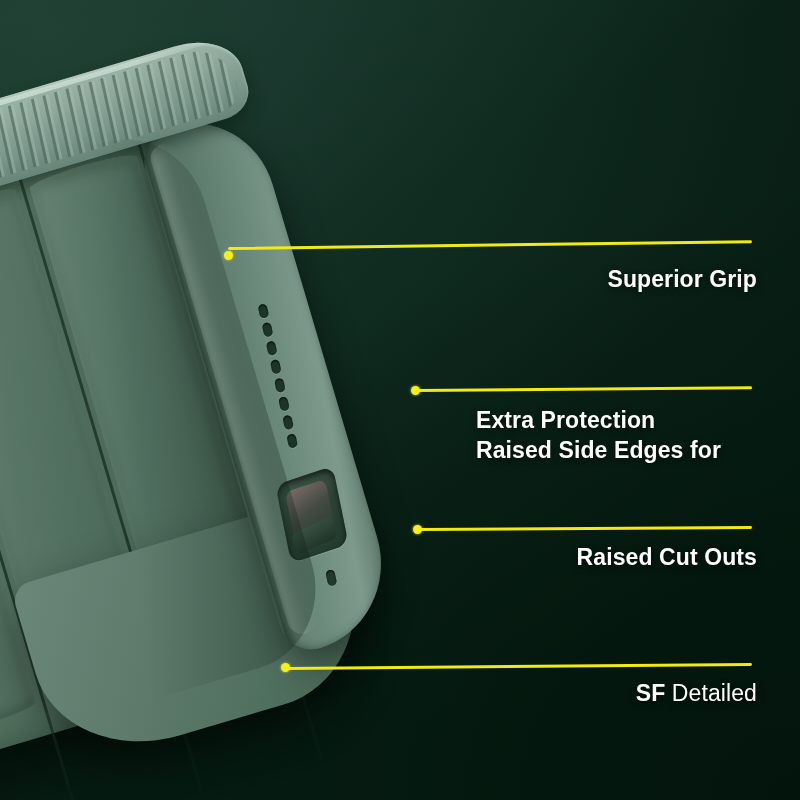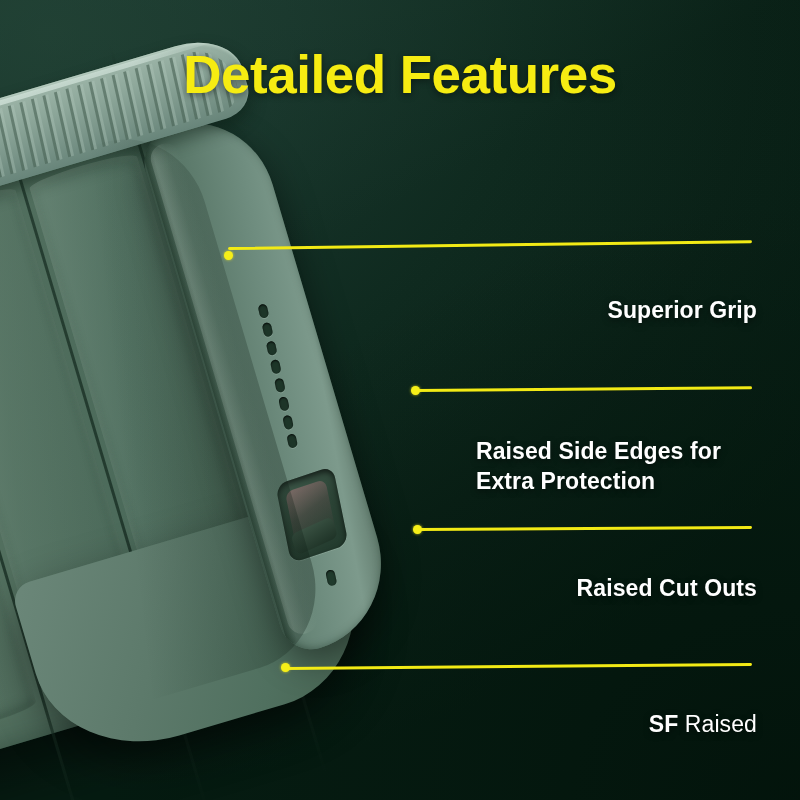--- a/index.html
+++ b/index.html
@@ -276,21 +276,20 @@
   
   .label {
     position: absolute;
     color: #ffffff;
     font-size: 23px;
     font-weight: bold;
     line-height: 1.32;
     letter-spacing: 0.1px;
     text-shadow: 0 2px 6px rgba(0,0,0,0.5);
     white-space: nowrap;
-    margin-top: 31px;
   }
   .label.right { text-align: right; }
   .label .lt { font-weight: normal; }
 </style>
 </head>
 <body>
 
 <div id="stage">
 
   <div class="bg-base"></div>
@@ -337,45 +336,44 @@
 
       <div class="rail">
         <div class="rail-ribs"></div>
         <div class="rail-edge-hi"></div>
       </div>
 
       <div class="inner-shadow-band"></div>
     </div>
   </div>
 
-  <div class="title">Detailed Features</div>
 
   <div>
     <div class="leader" style="left:228px; top:247px; width:524px; transform:rotate(-0.75deg); transform-origin:0 50%;"></div>
     <div class="dot" style="left:224px; top:251px;"></div>
     <div class="label right" style="right:43px; top:264px;">Superior Grip</div>
   </div>
 
   <div>
     <div class="leader" style="left:415px; top:389px; width:337px; transform:rotate(-0.45deg); transform-origin:0 50%;"></div>
     <div class="dot" style="left:411px; top:386px;"></div>
     <div class="label" style="left:476px; top:405px;">
+      <div>Extra Protection</div>
       <div>Raised Side Edges for</div>
-      <div>Extra Protection</div>
     </div>
   </div>
 
   <div>
     <div class="leader" style="left:417px; top:528px; width:335px; transform:rotate(-0.35deg); transform-origin:0 50%;"></div>
     <div class="dot" style="left:413px; top:525px;"></div>
     <div class="label right" style="right:43px; top:542px;">Raised Cut Outs</div>
   </div>
 
   <div>
     <div class="leader" style="left:285px; top:667px; width:467px; transform:rotate(-0.5deg); transform-origin:0 50%;"></div>
     <div class="dot" style="left:281px; top:663px;"></div>
     <div class="label right" style="right:43px; top:678px;">
       <span>SF</span>
-      <span class="lt">Raised</span>
+      <span class="lt">Detailed</span>
     </div>
   </div>
 
 </div>
 
 </body></html>

